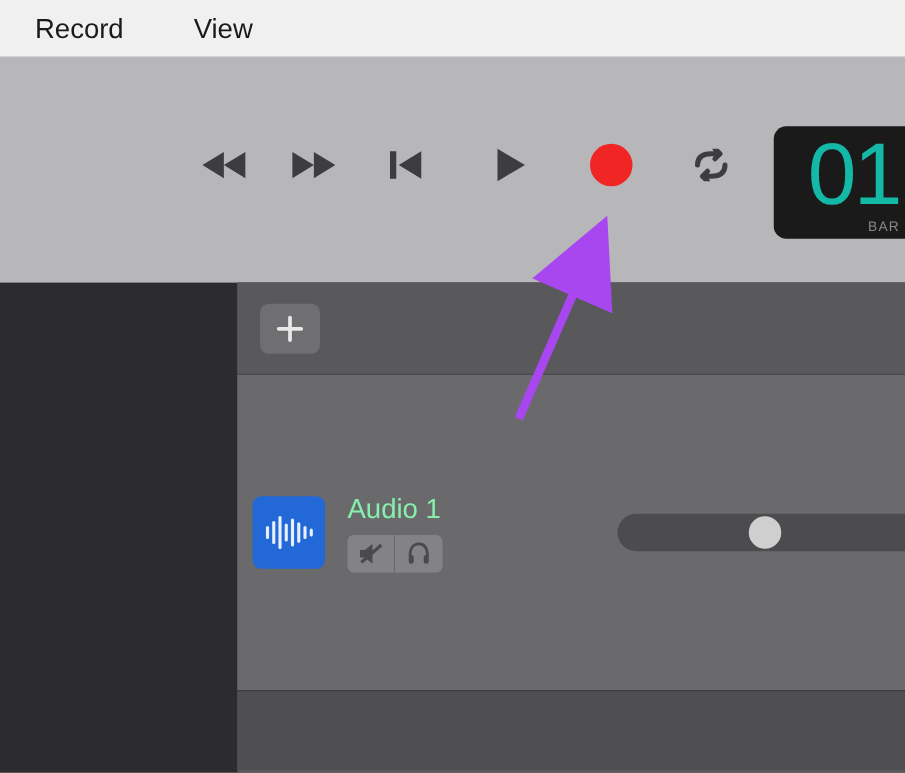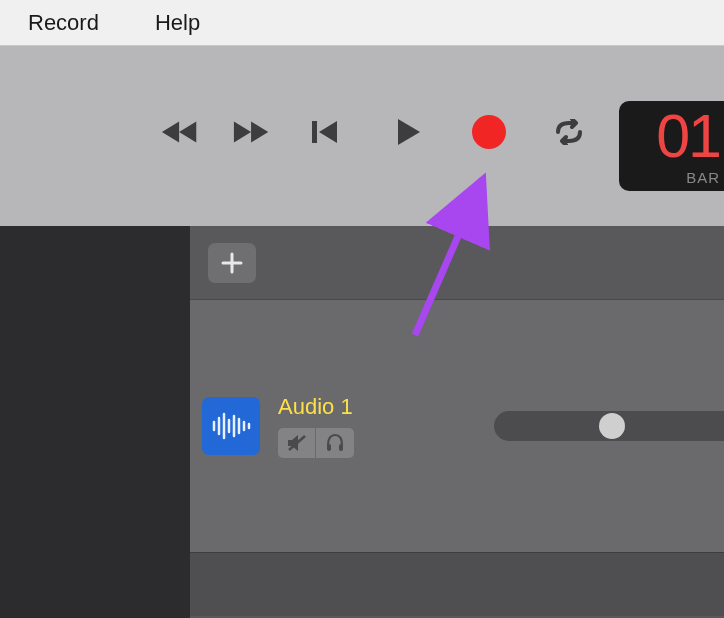--- a/index.html
+++ b/index.html
@@ -64,29 +64,29 @@
       background: #1a1a1a;
       border-radius: 10px 0 0 10px;
       display: flex;
       flex-direction: column;
       align-items: flex-end;
       justify-content: center;
       padding-right: 4px;
       overflow: hidden;
     }
     .lcd-number {
-      font-size: 61px;
+      font-size: 70px;
       font-weight: 300;
-      color: #ef4444;
+      color: #14b8a6;
       line-height: 1;
       letter-spacing: -2px;
       white-space: nowrap;
     }
     .lcd-label {
-      font-size: 15px;
+      font-size: 11px;
       color: #888;
       letter-spacing: 1px;
       margin-top: 2px;
     }
     .tracks-area {
       display: flex;
       height: 392px;
       background: #4f4f52;
     }
     .track-sidebar-left {
@@ -140,21 +140,21 @@
       justify-content: center;
       flex-shrink: 0;
     }
     .track-meta {
       margin-left: 18px;
       display: flex;
       flex-direction: column;
       gap: 8px;
     }
     .track-name {
-      color: #fde047;
+      color: #86efac;
       font-size: 22px;
       font-weight: 500;
     }
     .track-buttons {
       display: flex;
       gap: 0;
     }
     .track-toggle {
       width: 38px;
       height: 30px;
@@ -196,21 +196,21 @@
       top: 165px;
       pointer-events: none;
       z-index: 100;
     }
   </style>
 </head>
 <body>
 
 <div class="menubar">
   <div class="menubar-item">Record</div>
-  <div class="menubar-item">Help</div>
+  <div class="menubar-item">View</div>
 </div>
 
 <div class="transport-bar">
   <div class="transport-controls">
     <div class="transport-btn">
       <svg width="44" height="28" viewBox="0 0 44 28">
           <path d="M20 14 L38 3 L38 25 Z M2 14 L20 3 L20 25 Z" fill="#3d3d3f"></path>
         </svg>
     </div>
     <div class="transport-btn">

